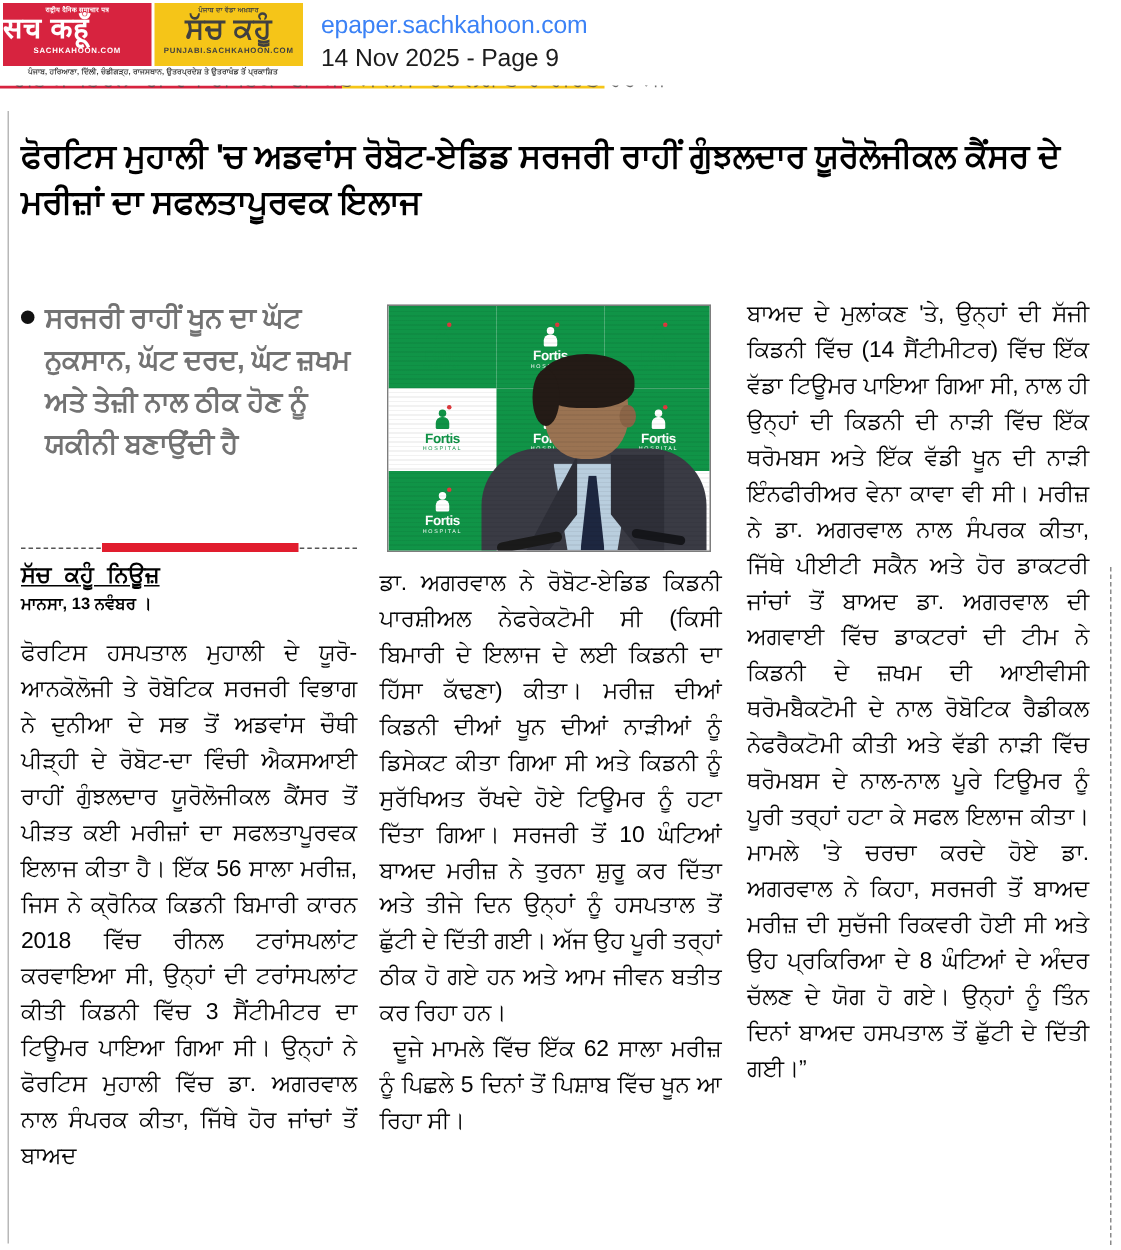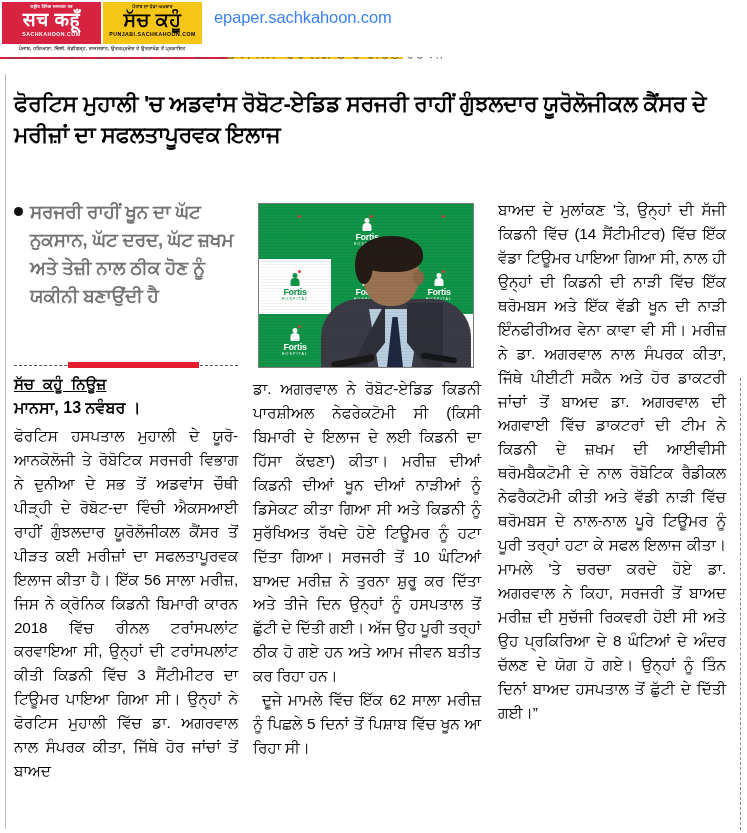--- a/index.html
+++ b/index.html
@@ -43,36 +43,35 @@
     width: 99px; height: 42px;
     background: #d7233f;
     color: #ffffff;
     overflow: hidden;
   }
   .logo-yellow {
     position: absolute;
     left: 103px; top: 2px;
     width: 99px; height: 42px;
     background: #f5c518;
-    color: #000000;
+    color: #404040;
     overflow: hidden;
   }
   .logo-tagline-top {
     font-size: 4.4px;
     font-weight: bold;
     letter-spacing: .2px;
     text-align: center;
     padding-top: 3px;
     line-height: 1;
     white-space: nowrap;
   }
   .logo-main {
     font-size: 19px;
     font-weight: bold;
-    text-align: center;
     line-height: 1.05;
     padding-top: 1px;
     letter-spacing: .5px;
     white-space: nowrap;
   }
   .logo-main-yellow {
     font-size: 19px;
     font-weight: bold;
     text-align: center;
     line-height: 1.05;
@@ -228,21 +227,21 @@
     font-size: 15px;
     font-weight: bold;
     color: #000000;
     text-decoration: underline;
     text-underline-offset: 2px;
     line-height: 1.35;
     display: inline-block;
     font-family: Liberation Mono, monospace;
   }
   .byline-place {
-    font-size: 16px;
+    font-size: 11px;
     font-weight: bold;
     color: #000000;
     line-height: 1.35;
     margin-top: 1px;
   }
 
   
   .col {
     position: absolute;
     font-size: 15.3px;
@@ -435,20 +434,21 @@
       <div class="logo-yellow">
         <div class="logo-tagline-top">ਪੰਜਾਬ ਦਾ ਵੱਡਾ ਅਖ਼ਬਾਰ</div>
         <div class="logo-main-yellow">ਸੱਚ ਕਹੂੰ</div>
         <div class="logo-domain">PUNJABI.SACHKAHOON.COM</div>
       </div>
       <div class="logo-states">ਪੰਜਾਬ, ਹਰਿਆਣਾ, ਦਿੱਲੀ, ਚੰਡੀਗੜ੍ਹ, ਰਾਜਸਥਾਨ, ਉਤਰਪ੍ਰਦੇਸ਼ ਤੇ ਉਤਰਾਖੰਡ ਤੋਂ ਪ੍ਰਕਾਸ਼ਿਤ</div>
     </div>
 
     <div class="epaper-meta">
       <div class="epaper-url">epaper.sachkahoon.com</div>
+      <div class="epaper-date">14 Nov 2025 - Page 9</div>
     </div>
   </div>
 
   <div class="cut-strip">
     <div class="cut-rule-red"></div>
     <div class="cut-rule-yellow"></div>
     <div class="cut-text">ਹੋਇਆ ਇਹਨਾਂ ਹੀ ਵੱਖ ਹੀ ਇਕਾਂ ਦੀ ਅਤੇ ਮਾਨਸਾ ਹੋਰ ਲਗਾਤਾਰ ਰਹਿਣ ਰਹੇ ਸੀ</div>
   </div>
 
   <div class="edge-rule-left"></div>

